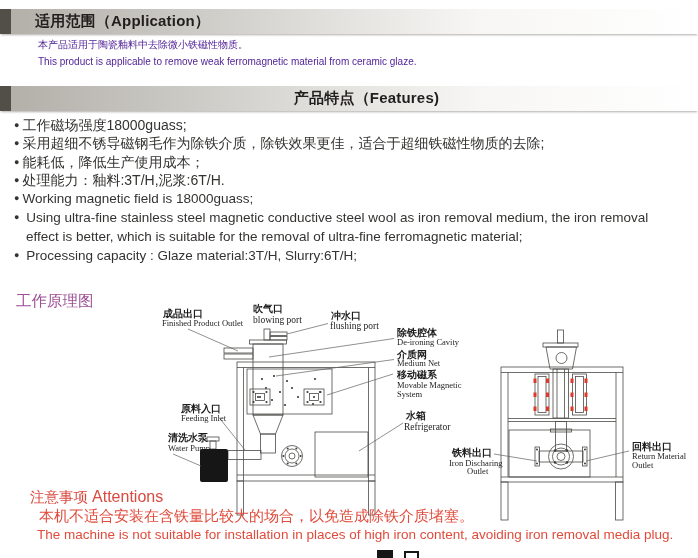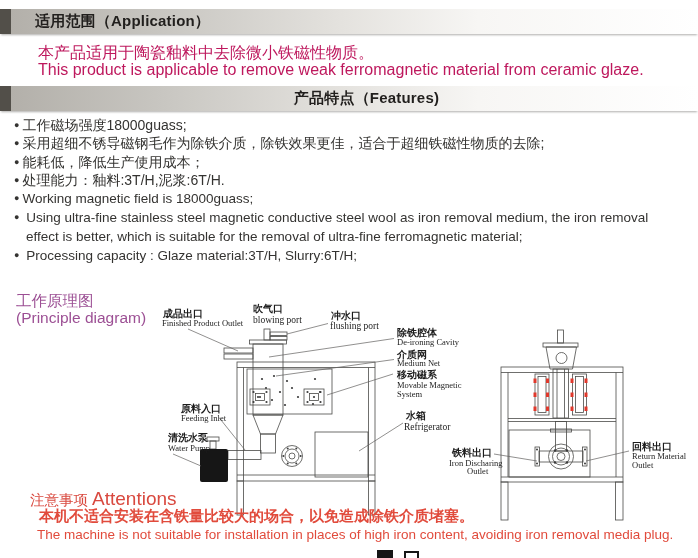--- a/index.html
+++ b/index.html
@@ -9,32 +9,32 @@
   
   .section-header{position:absolute;left:0;width:698px;height:25px;box-sizing:border-box;
       display:flex;align-items:center;
       border-left:11px solid #524f49;
       background:linear-gradient(90deg,#b3b0aa 0%,#c8c6c1 22%,#e4e2de 48%,#f7f6f4 68%,#ffffff 100%);
       box-shadow:0 2px 2px -1px rgba(80,78,74,0.45);}
   .section-header .t{font-size:15px;font-weight:bold;color:#211f1d;padding-left:24px;letter-spacing:.2px;}
   #hdr-application{top:9px;}
   #hdr-features{top:86px;justify-content:center;}
 
-  .app-text{position:absolute;left:38px;top:45px;font-size:16px;line-height:16.5px;color:#be185d;}
+  .app-text{position:absolute;left:38px;top:37px;font-size:10px;line-height:16.5px;color:#4c1d95;}
 
   .bullets{position:absolute;left:14px;top:116px;width:652px;font-size:14px;line-height:18.3px;color:#343331;}
   .bullet{padding-left:12px;text-indent:-12px;}
   .bullet .dot{font-size:9px;vertical-align:2px;margin-right:3px;}
   .bullet.en{font-size:13.5px;}
 
   .principle-heading{position:absolute;left:16px;top:293px;font-size:15.5px;line-height:16.5px;color:#9c4f94;}
 
   .attention-title{position:absolute;left:30px;top:488px;font-size:14.5px;color:#d9493f;}
-  .attention-title .en{font-size:19px;}
-  .attn-zh{position:absolute;left:39px;top:507px;font-size:15px;font-weight:700;color:#e14b3c;}
+  .attention-title .en{font-size:16px;}
+  .attn-zh{position:absolute;left:39px;top:507px;font-size:15px;font-weight:400;color:#e14b3c;}
   .attn-en{position:absolute;left:37px;top:527px;font-size:13.5px;color:#e14b3c;}
 
   .cutoff-a{position:absolute;left:377px;top:550px;width:16px;height:8px;background:#161616;}
   .cutoff-b{position:absolute;left:404px;top:551px;width:11px;height:7px;border:2px solid #161616;border-bottom:none;}
 
   
   .diagram{position:absolute;left:0;top:293px;width:698px;height:235px;}
   .ln{fill:none;stroke:#4a4a48;stroke-width:0.8;}
   .blk{fill:#161616;stroke:none;}
   .dotf{fill:#3c3c3c;stroke:none;}
@@ -67,21 +67,20 @@
     <div class="bullet"><span class="dot">●</span><span>采用超细不锈导磁钢毛作为除铁介质，除铁效果更佳，适合于超细铁磁性物质的去除;</span></div>
     <div class="bullet"><span class="dot">●</span><span>能耗低，降低生产使用成本；</span></div>
     <div class="bullet"><span class="dot">●</span><span>处理能力：釉料:3T/H,泥浆:6T/H.</span></div>
     <div class="bullet en"><span class="dot">●</span><span>Working magnetic field is 18000guass;</span></div>
     <div class="bullet en"><span class="dot">●</span> <span>Using ultra-fine stainless steel magnetic conductive steel wool as iron removal medium, the iron removal effect is better, which is suitable for the removal of ultra-fine ferromagnetic material;</span></div>
     <div class="bullet en"><span class="dot">●</span> <span>Processing capacity : Glaze material:3T/H, Slurry:6T/H;</span></div>
   </div>
 
   <div class="principle-heading">
     <div>工作原理图</div>
-    <div>(Principle diagram)</div>
   </div>
 
   <svg class="diagram" viewBox="0 0 698 235" xmlns="http://www.w3.org/2000/svg">
 
     <g>
 
       <rect class="ln" x="264" y="36" width="6" height="11"></rect>
       <rect class="ln" x="270" y="39" width="17" height="3.5"></rect>
       <rect class="ln" x="270" y="43.5" width="17" height="3.5"></rect>
 

